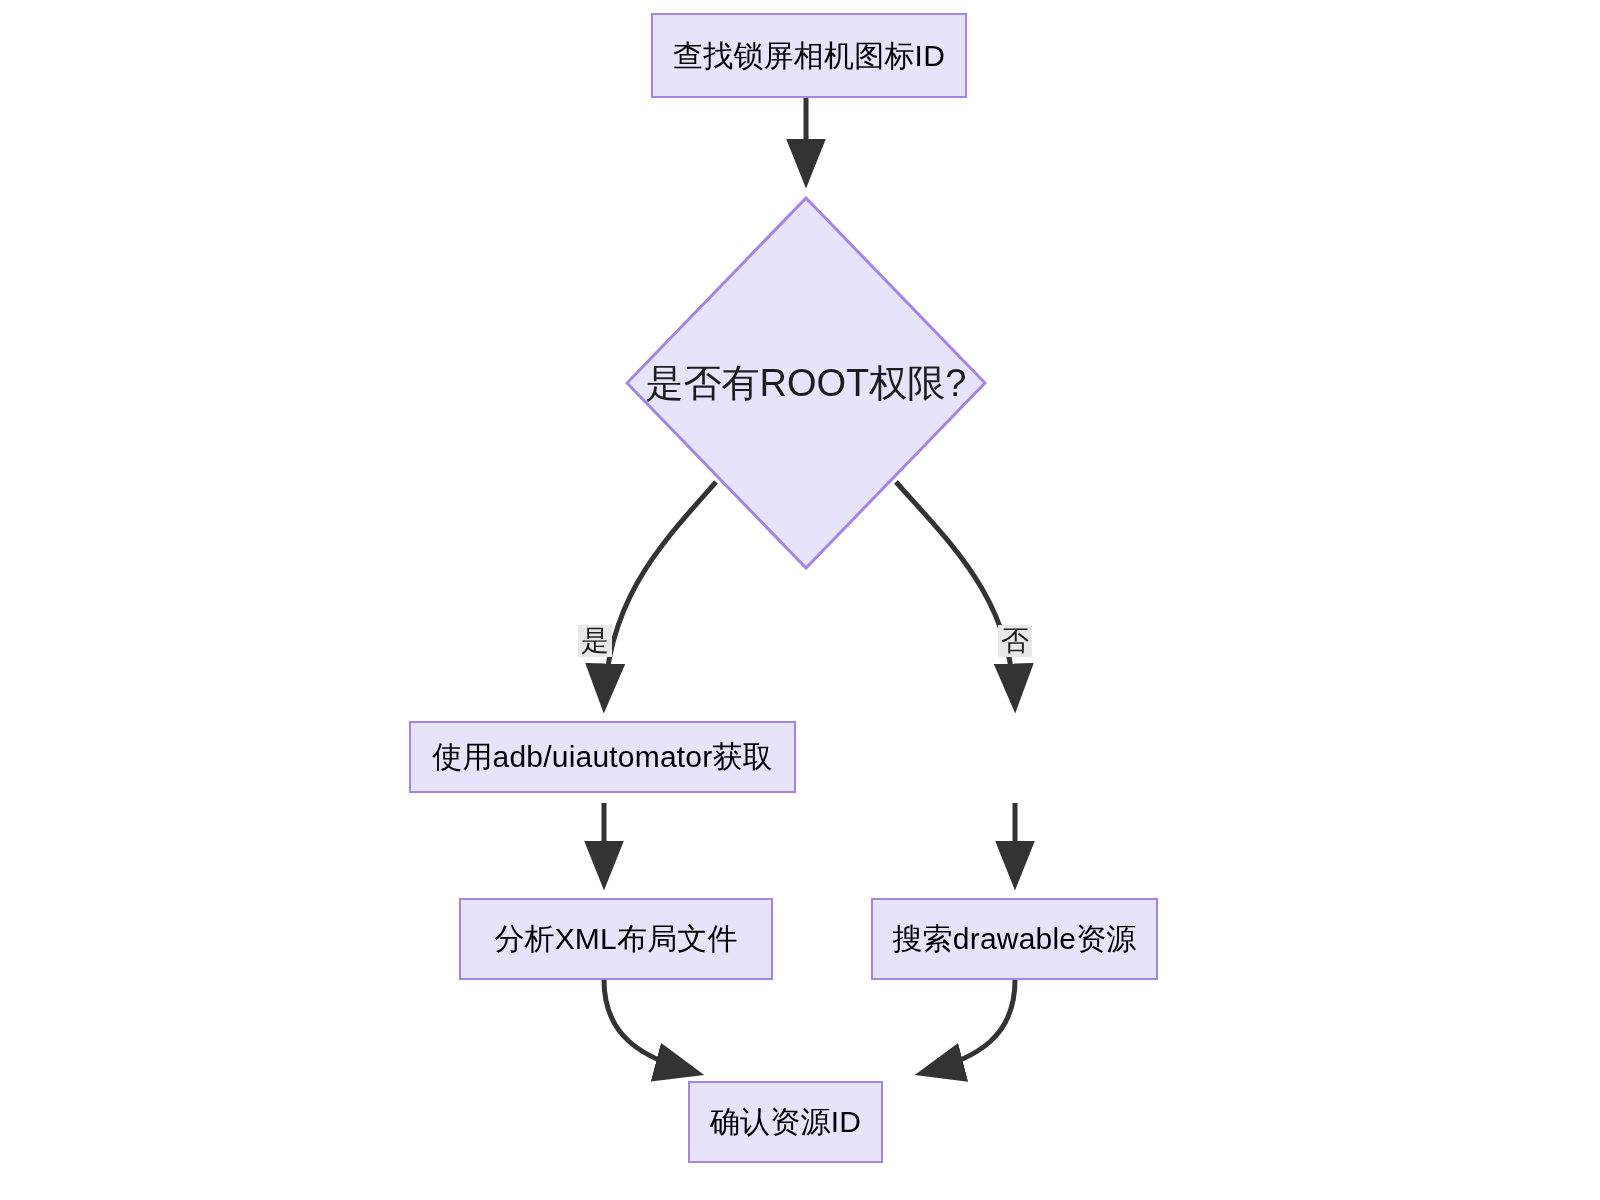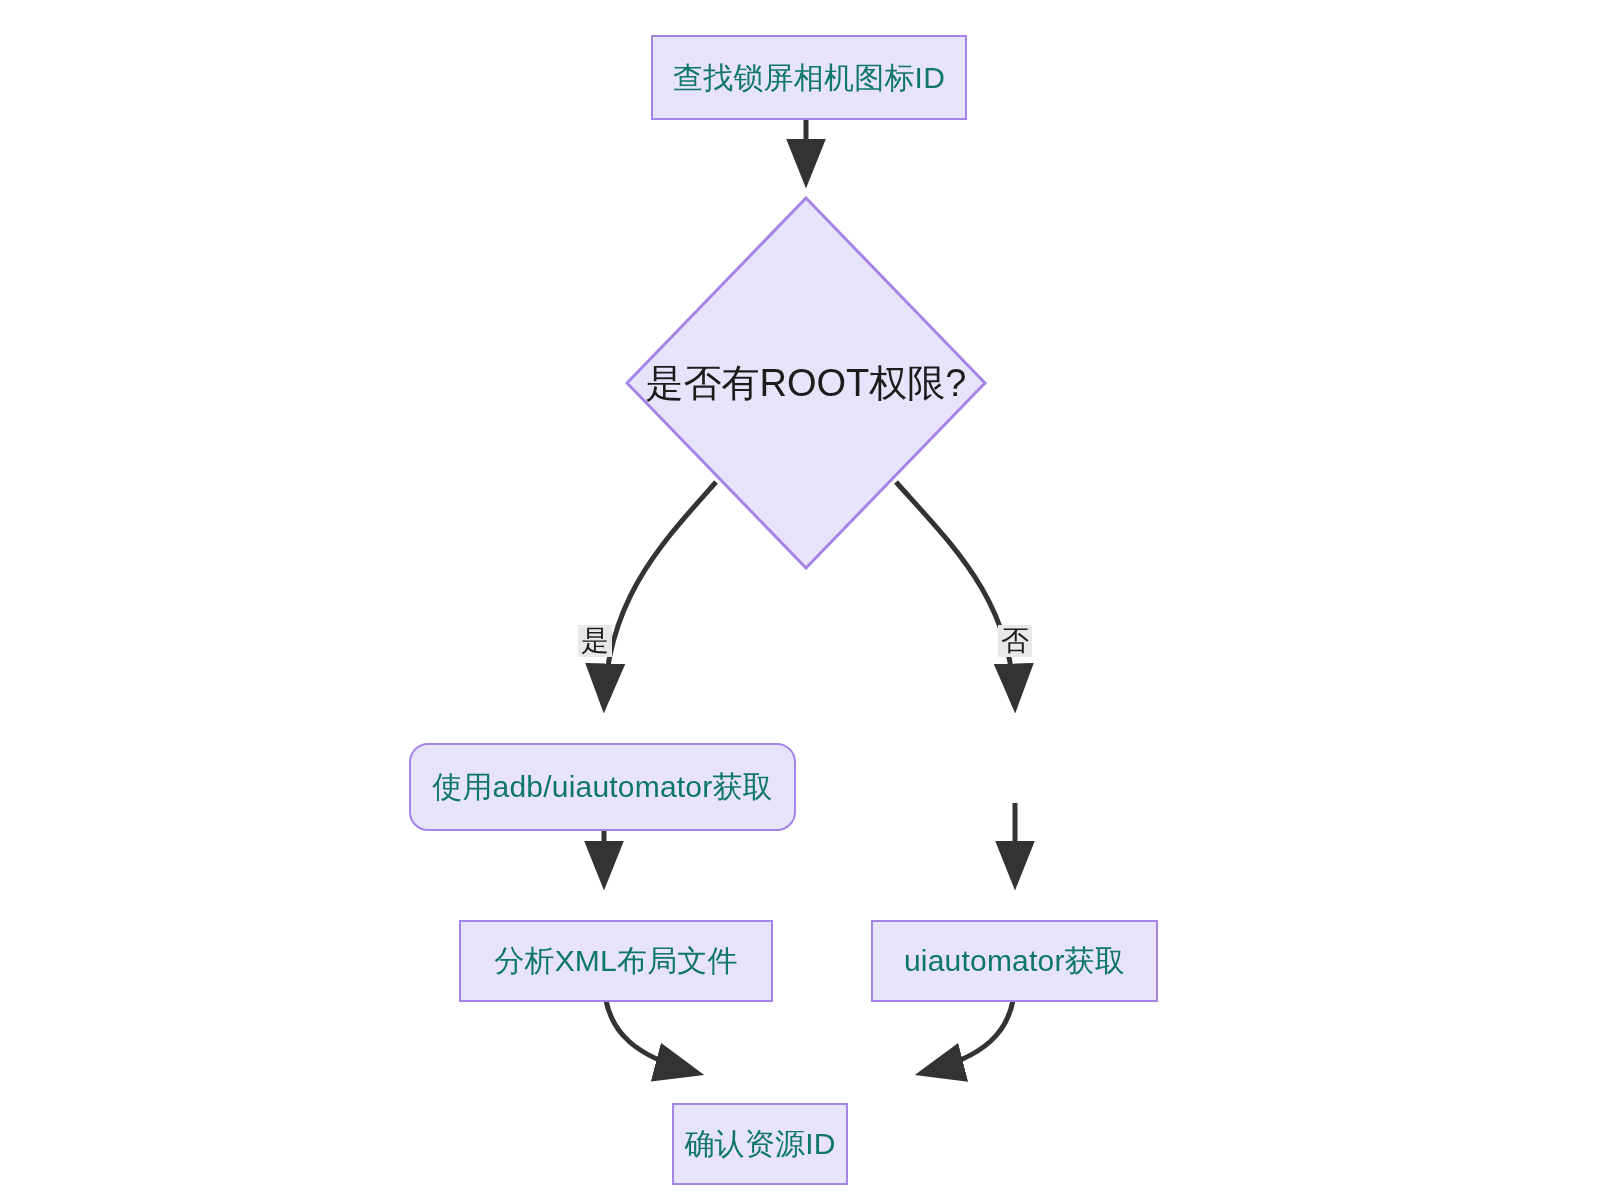--- a/index.html
+++ b/index.html
@@ -26,26 +26,25 @@
     height: 1200px;
   }
   .node {
     position: absolute;
     box-sizing: border-box;
     background: #e7e3fa;
     border: 2px solid #a684e6;
     display: flex;
     align-items: center;
     justify-content: center;
-    color: #0f766e;
+    color: #000000;
     font-size: 30px;
     line-height: 1;
     white-space: nowrap;
     letter-spacing: 0.2px;
-    margin-top: 22px;
   }
   .diamond-wrap {
     position: absolute;
     display: flex;
     align-items: center;
     justify-content: center;
   }
   .diamond-shape {
     position: absolute;
     left: 0;
@@ -103,34 +102,34 @@
     <span>查找锁屏相机图标ID</span>
   </div>
 
   <div class="diamond-wrap" style="left:625px; top:196px; width:362px; height:374px;">
     <svg class="diamond-shape" viewBox="0 0 362 374" preserveAspectRatio="none" xmlns="http://www.w3.org/2000/svg">
       <polygon points="181,2 360,187 181,372 2,187" fill="#e7e3fa" stroke="#a684e6" stroke-width="3"></polygon>
     </svg>
     <span class="diamond-label">是否有ROOT权限?</span>
   </div>
 
-  <div class="node" style="left:409px; top:721px; width:387px; height:88px;border-radius:19px;">
+  <div class="node" style="left:409px; top:721px; width:387px; height:72px;">
     <span>使用adb/uiautomator获取</span>
   </div>
 
 
   <div class="node" style="left:459px; top:898px; width:314px; height:82px;">
     <span>分析XML布局文件</span>
   </div>
 
   <div class="node" style="left:871px; top:898px; width:287px; height:82px;">
-    <span>uiautomator获取</span>
+    <span>搜索drawable资源</span>
   </div>
 
-  <div class="node" style="left:672px; top:1081px; width:176px; height:82px;text-align:right;">
+  <div class="node" style="left:688px; top:1081px; width:195px; height:82px;text-align:right;">
     <span>确认资源ID</span>
   </div>
 
   <div class="edge-label" style="left:595px; top:641px;">是</div>
 
   <div class="edge-label" style="left:1015px; top:641px;">否</div>
 
 </div>
 
 </body></html>

